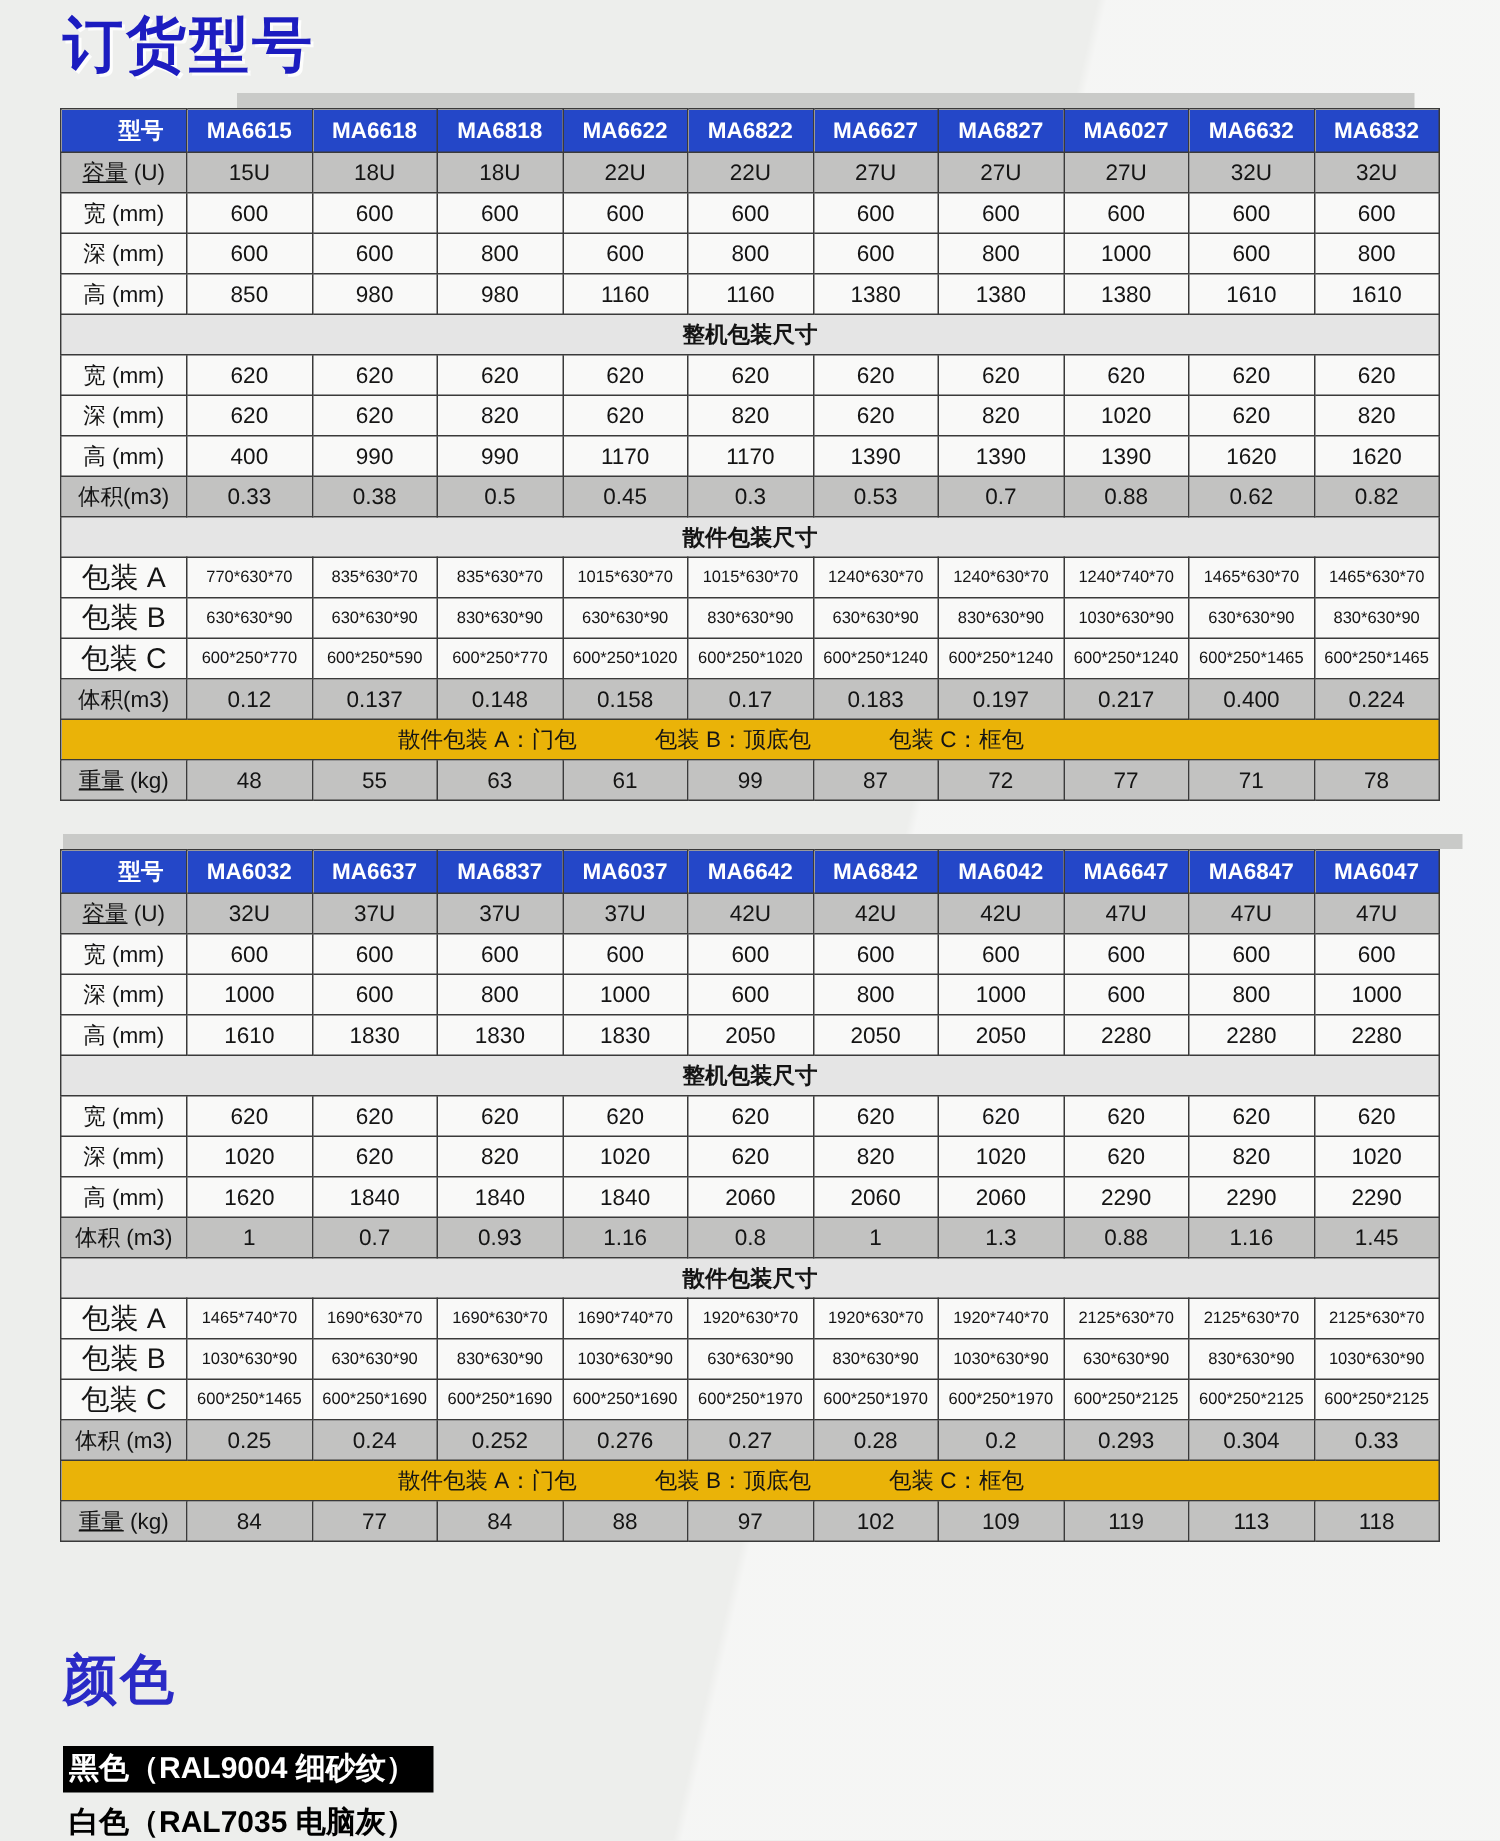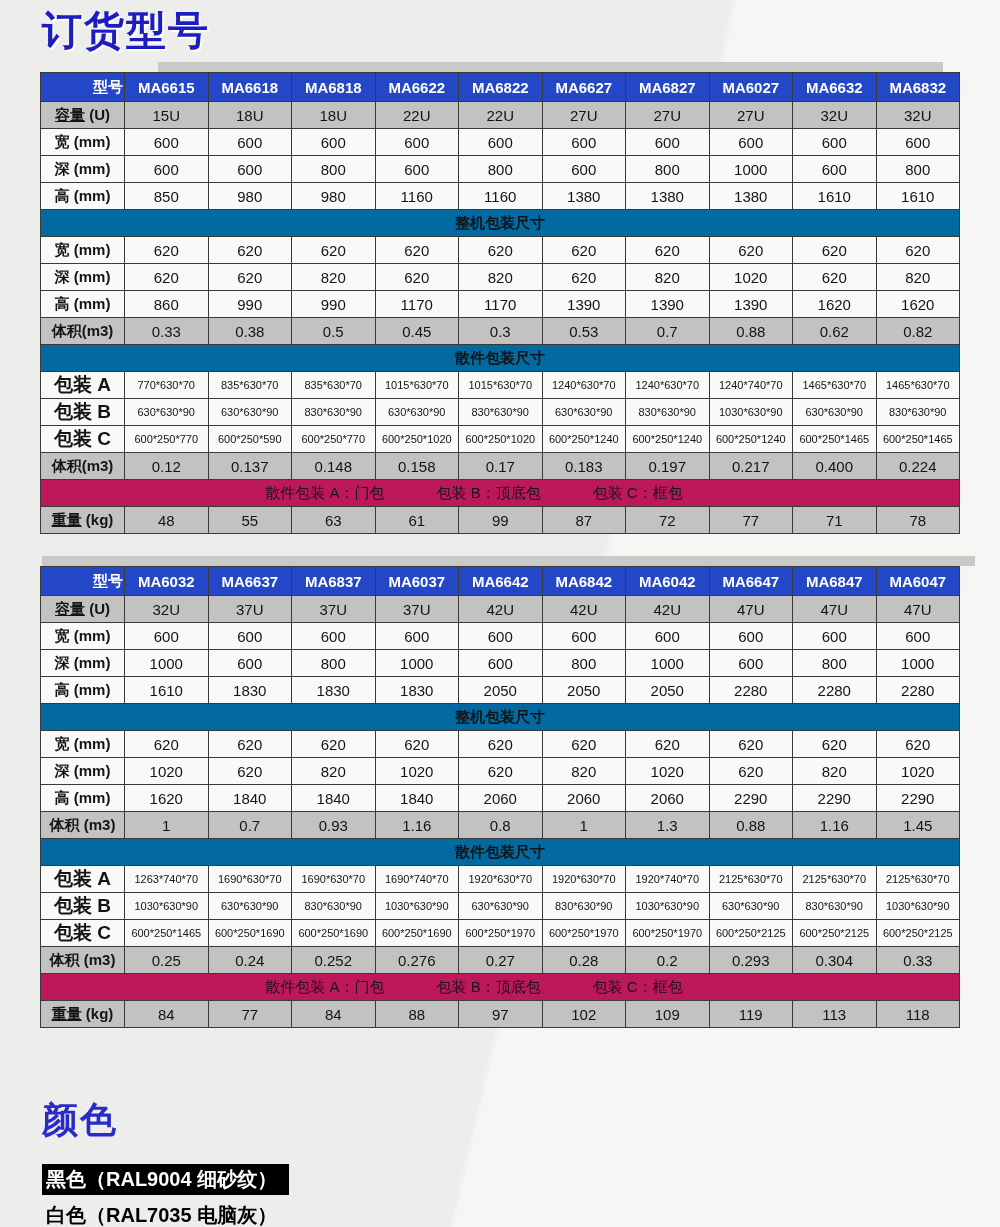--- a/index.html
+++ b/index.html
@@ -32,31 +32,31 @@
   }
   table.spec col.c-lbl{ width:84px; }
   table.spec th, table.spec td{
     border:1px solid #3a3a3a; height:27px; padding:0 1px;
     text-align:center; font-size:15px; color:#141414;
     white-space:nowrap; overflow:hidden;
   }
   table.spec thead th{
     background:#2447c8; color:#fff; font-weight:bold; height:29px; font-size:15px;
   }
-  table.spec thead th.lbl{ text-align:right; padding-left:24px; }
-  td.lbl{ text-align:left; padding-left:7px; font-weight:bold; font-size:15px; }
+  table.spec thead th.lbl{ text-align:center; padding-left:24px; }
+  td.lbl{ text-align:left; padding-left:7px; font-weight:normal; font-size:15px; }
   tr.shaded td{ background:#c2c2c1; }
   tr.dims td{ font-size:11px; }
   tr.dims td.lbl{ font-size:19px; }
   td.section{
-    background:#0369a1; color:#1111ac; font-weight:bold; text-align:left;
+    background:#e5e5e5; color:#1111ac; font-weight:bold; text-align:left;
     padding-left:7px; border-left:none; border-right:none; height:25px;
   }
   td.note{
-    background:#be185d; text-align:left; padding-left:7px;
+    background:#eab308; text-align:left; padding-left:7px;
     border-left:none; border-right:none; font-size:15px; height:26px;
   }
   td.note span{ margin-right:52px; }
   .u{ text-decoration:underline; }
   .colors{ margin:72px 0 0 42px; }
   .colors h2{
     margin:0 0 24px 0; font-size:36px; line-height:40px; color:#2a2ac6; font-weight:bold; letter-spacing:2px;
   }
   .color-item{ font-size:20px; font-weight:bold; line-height:26px; }
   .color-item.black{
@@ -176,21 +176,21 @@
           <td>620</td>
           <td>820</td>
           <td>620</td>
           <td>820</td>
           <td>1020</td>
           <td>620</td>
           <td>820</td>
         </tr>
         <tr>
           <td class="lbl">高 (mm)</td>
-          <td>860</td>
+          <td>400</td>
           <td>990</td>
           <td>990</td>
           <td>1170</td>
           <td>1170</td>
           <td>1390</td>
           <td>1390</td>
           <td>1390</td>
           <td>1620</td>
           <td>1620</td>
         </tr>
@@ -418,21 +418,21 @@
           <td>1.3</td>
           <td>0.88</td>
           <td>1.16</td>
           <td>1.45</td>
         </tr>
         <tr>
           <td class="section" colspan="11">散件包装尺寸</td>
         </tr>
         <tr class="dims">
           <td class="lbl">包装 A</td>
-          <td>1263*740*70</td>
+          <td>1465*740*70</td>
           <td>1690*630*70</td>
           <td>1690*630*70</td>
           <td>1690*740*70</td>
           <td>1920*630*70</td>
           <td>1920*630*70</td>
           <td>1920*740*70</td>
           <td>2125*630*70</td>
           <td>2125*630*70</td>
           <td>2125*630*70</td>
         </tr>

